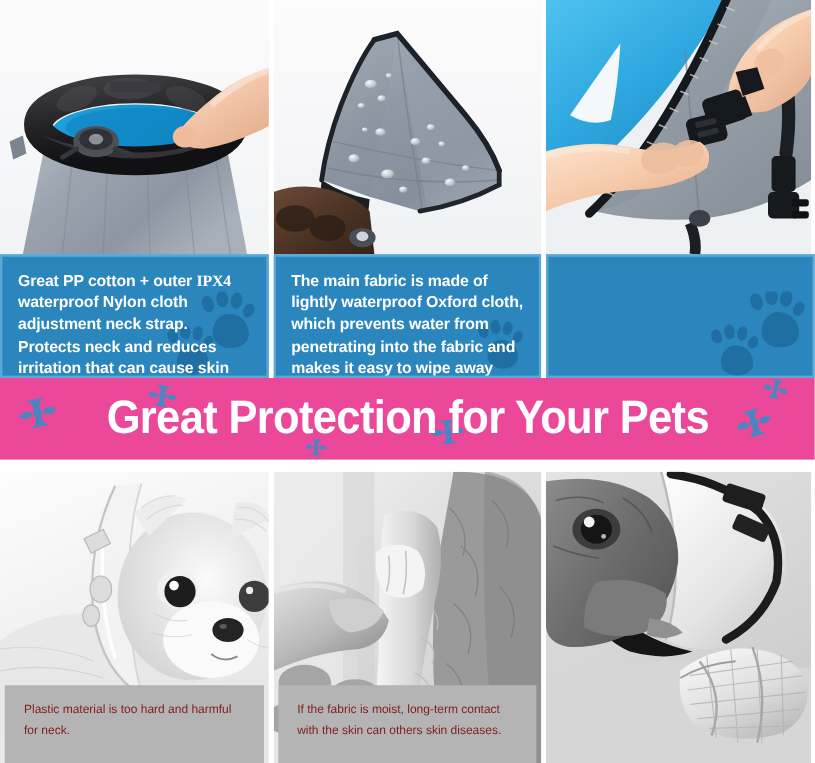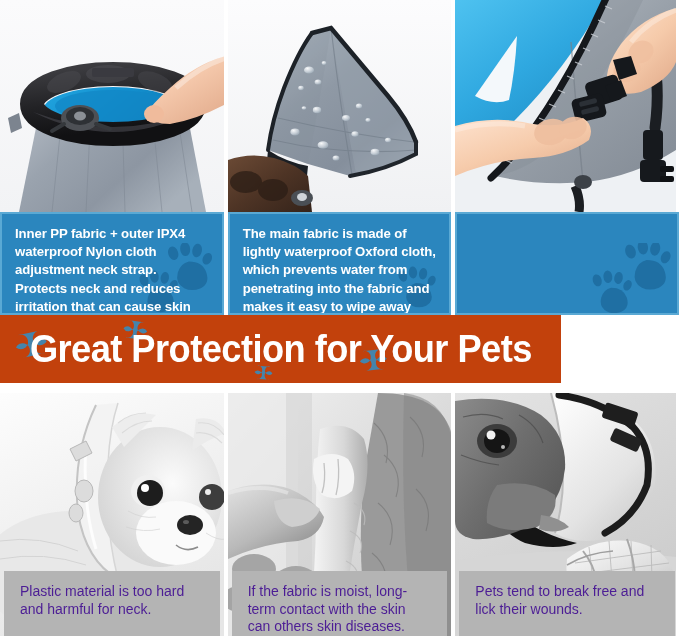--- a/index.html
+++ b/index.html
@@ -58,39 +58,39 @@
 
   .caption-blue .txt {
     position: relative;
     z-index: 3;
     color: #ffffff;
     font-size: 13.2px;
     line-height: 18.2px;
     font-weight: 600;
     letter-spacing: -0.1px;
   }
-  .caption-blue .txt b { font-weight: 800; }
+  .caption-blue .txt b { font-weight: 800; font-family: Liberation Serif, serif; }
 
   
   .paws {
     position: absolute;
     right: 4px;
     bottom: -4px;
     width: 84px;
     height: 74px;
     z-index: 1;
     opacity: 1;
   }
 
   
   .banner {
     position: relative;
-    width: 561px;
+    width: 679px;
     height: 68px;
-    background: #c2410c;
+    background: #ec4899;
     display: flex;
     align-items: center;
     justify-content: center;
     overflow: hidden;
   }
   .banner-title {
     position: relative;
     z-index: 3;
     color: #ffffff;
     font-size: 39px;
@@ -130,22 +130,22 @@
     position: absolute;
     left: 4px;
     right: 4px;
     bottom: 0;
     top: 178px;
     background: #b4b4b4;
     padding: 12px 16px 0 16px;
     z-index: 5;
   }
   .caption-gray .txt {
-    color: #4c1d95;
-    font-size: 14px;
+    color: #7f1d1d;
+    font-size: 10px;
     line-height: 17.6px;
     font-weight: 400;
   }
 
   svg { display: block; }
 </style>
 </head>
 <body>
 
 <div class="infographic">
@@ -242,21 +242,21 @@
                 <ellipse cx="10" cy="9" rx="5.4" ry="7.4" transform="rotate(-18 10 9)"></ellipse>
                 <ellipse cx="23" cy="4.5" rx="5.4" ry="7.6" transform="rotate(-6 23 4.5)"></ellipse>
                 <ellipse cx="36" cy="6" rx="5.2" ry="7.4" transform="rotate(10 36 6)"></ellipse>
                 <ellipse cx="47" cy="15" rx="4.8" ry="6.6" transform="rotate(26 47 15)"></ellipse>
                 <path d="M27 18 Q42 18 46 30 Q50 42 40 47 Q30 51 22 47 Q12 42 15 30 Q18 20 27 18 Z"></path>
               </g>
             </g>
           </svg>
         </div>
         <div class="txt">
-          <span>Inner PP fabric + outer </span><b>IPX4</b><span> waterproof Nylon cloth adjustment neck strap. Protects neck and reduces irritation that can cause skin inflammation.</span>
+          <span>Great PP cotton + outer </span><b>IPX4</b><span> waterproof Nylon cloth adjustment neck strap. Protects neck and reduces irritation that can cause skin inflammation.</span>
         </div>
       </div>
     </div>
 
     <div class="feature-panel">
       <div class="photo">
         <svg width="226" height="212" viewBox="0 0 226 212">
           <defs>
             <linearGradient id="p2bg" x1="0" y1="0" x2="0" y2="1">
               <stop offset="0" stop-color="#fcfcfd"></stop>
@@ -706,18 +706,15 @@
               <path d="M176 148 L180 226"></path>
                 <path d="M196 152 L198 220"></path>
             </g>
 
             <path d="M128 158 Q150 186 138 220" stroke="#a8a8a8" stroke-width="2" fill="none"></path>
             <path d="M172 146 Q186 184 176 226" stroke="#a8a8a8" stroke-width="2" fill="none"></path>
             <path d="M112 172 Q132 160 158 158" stroke="#9e9e9e" stroke-width="1.6" fill="none"></path>
           </g>
         </svg>
       </div>
-      <div class="caption-gray">
-        <div class="txt">Pets tend to break free and lick their wounds.</div>
-      </div>
     </div>
   </div>
 </div>
 
 </body></html>

